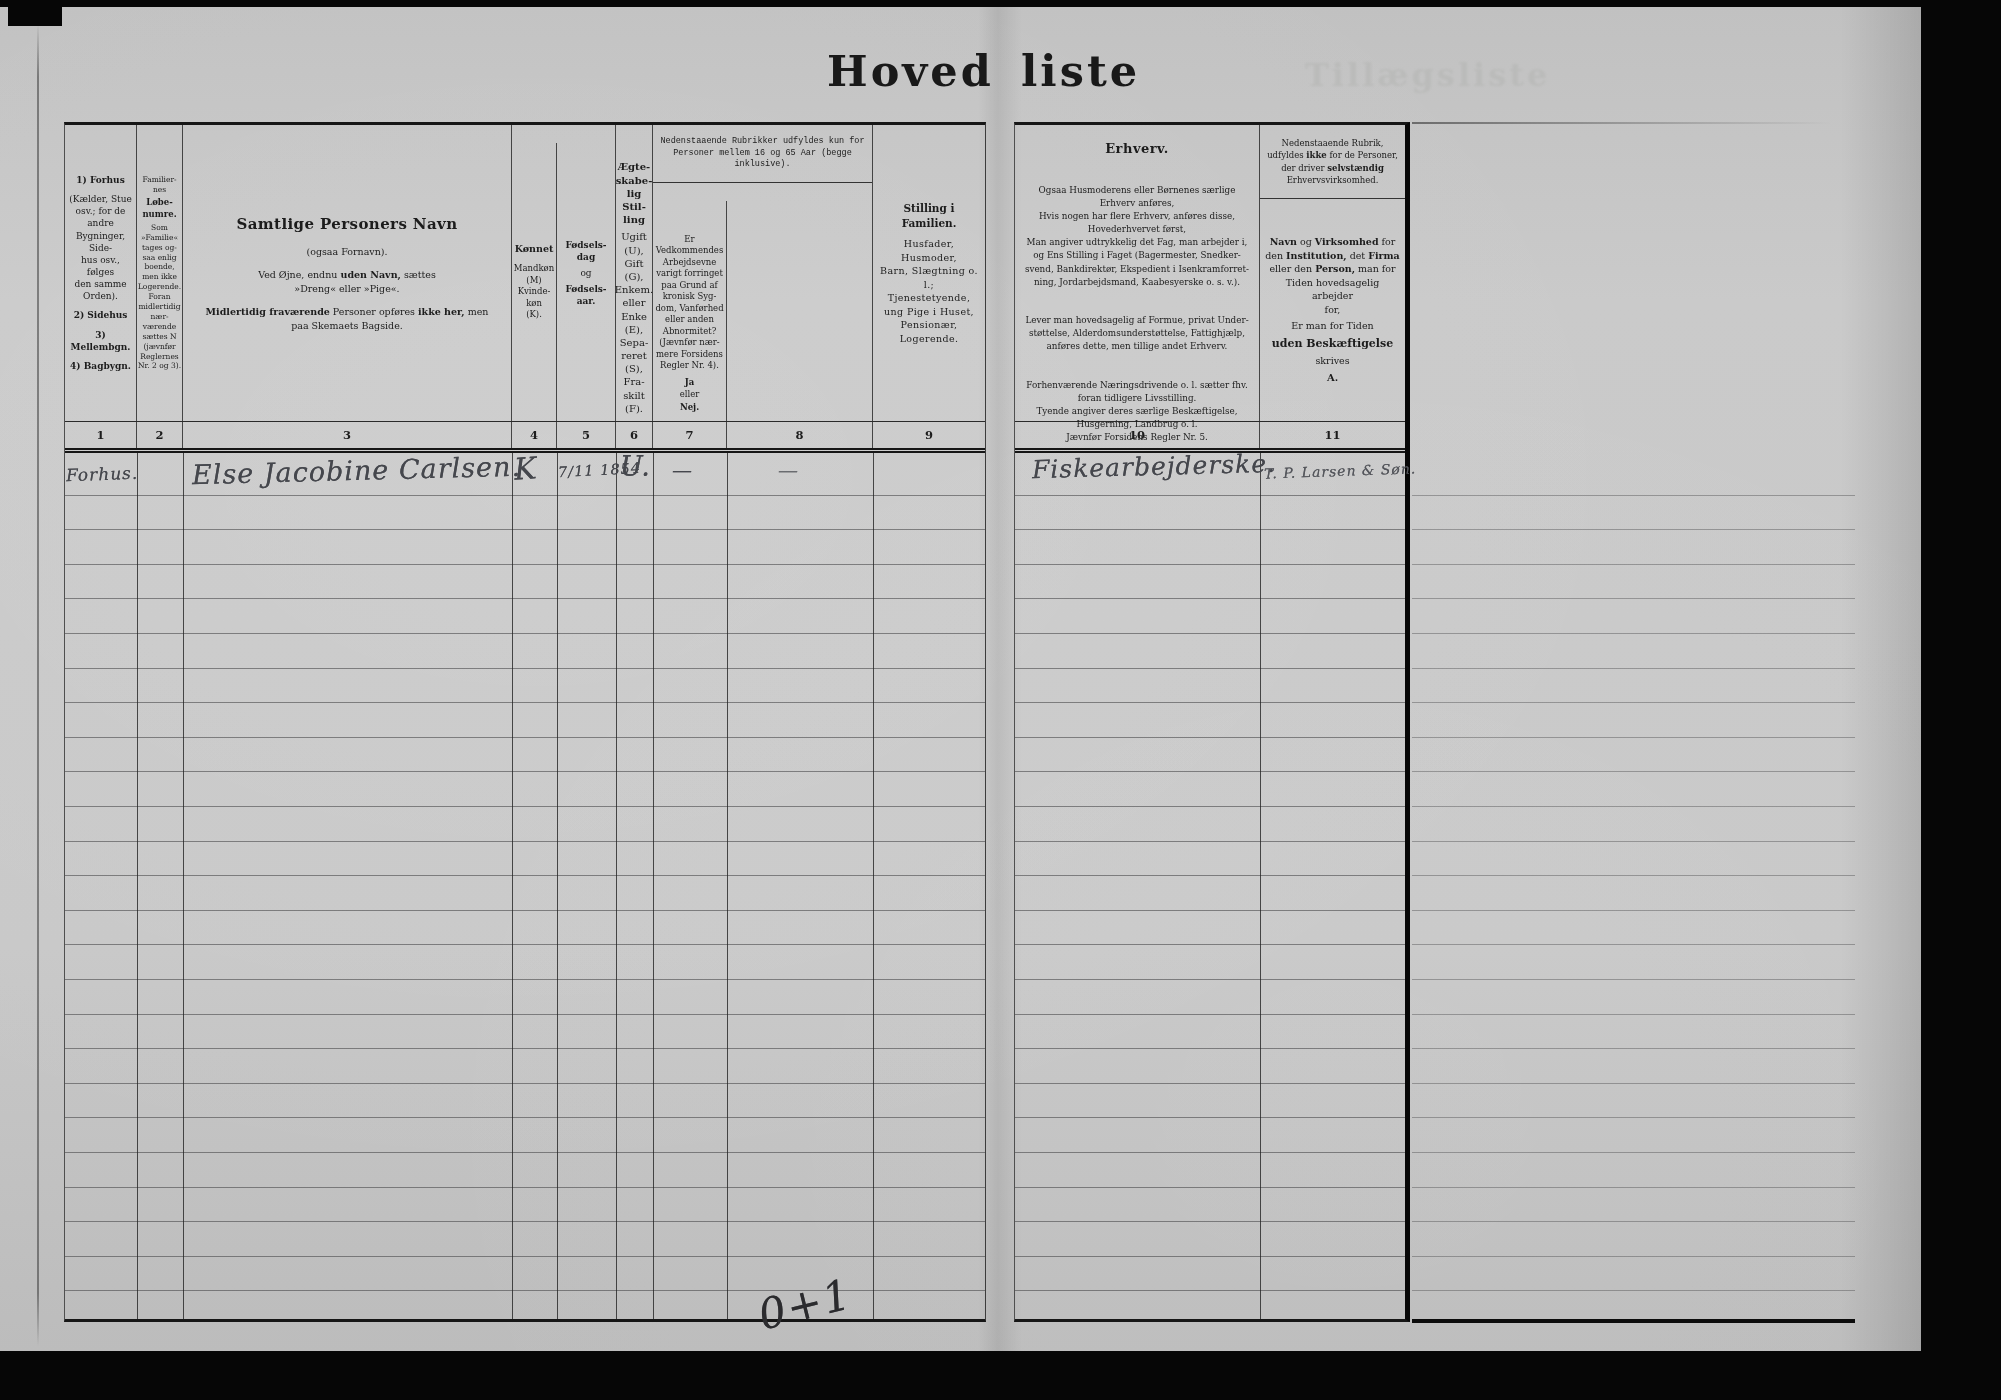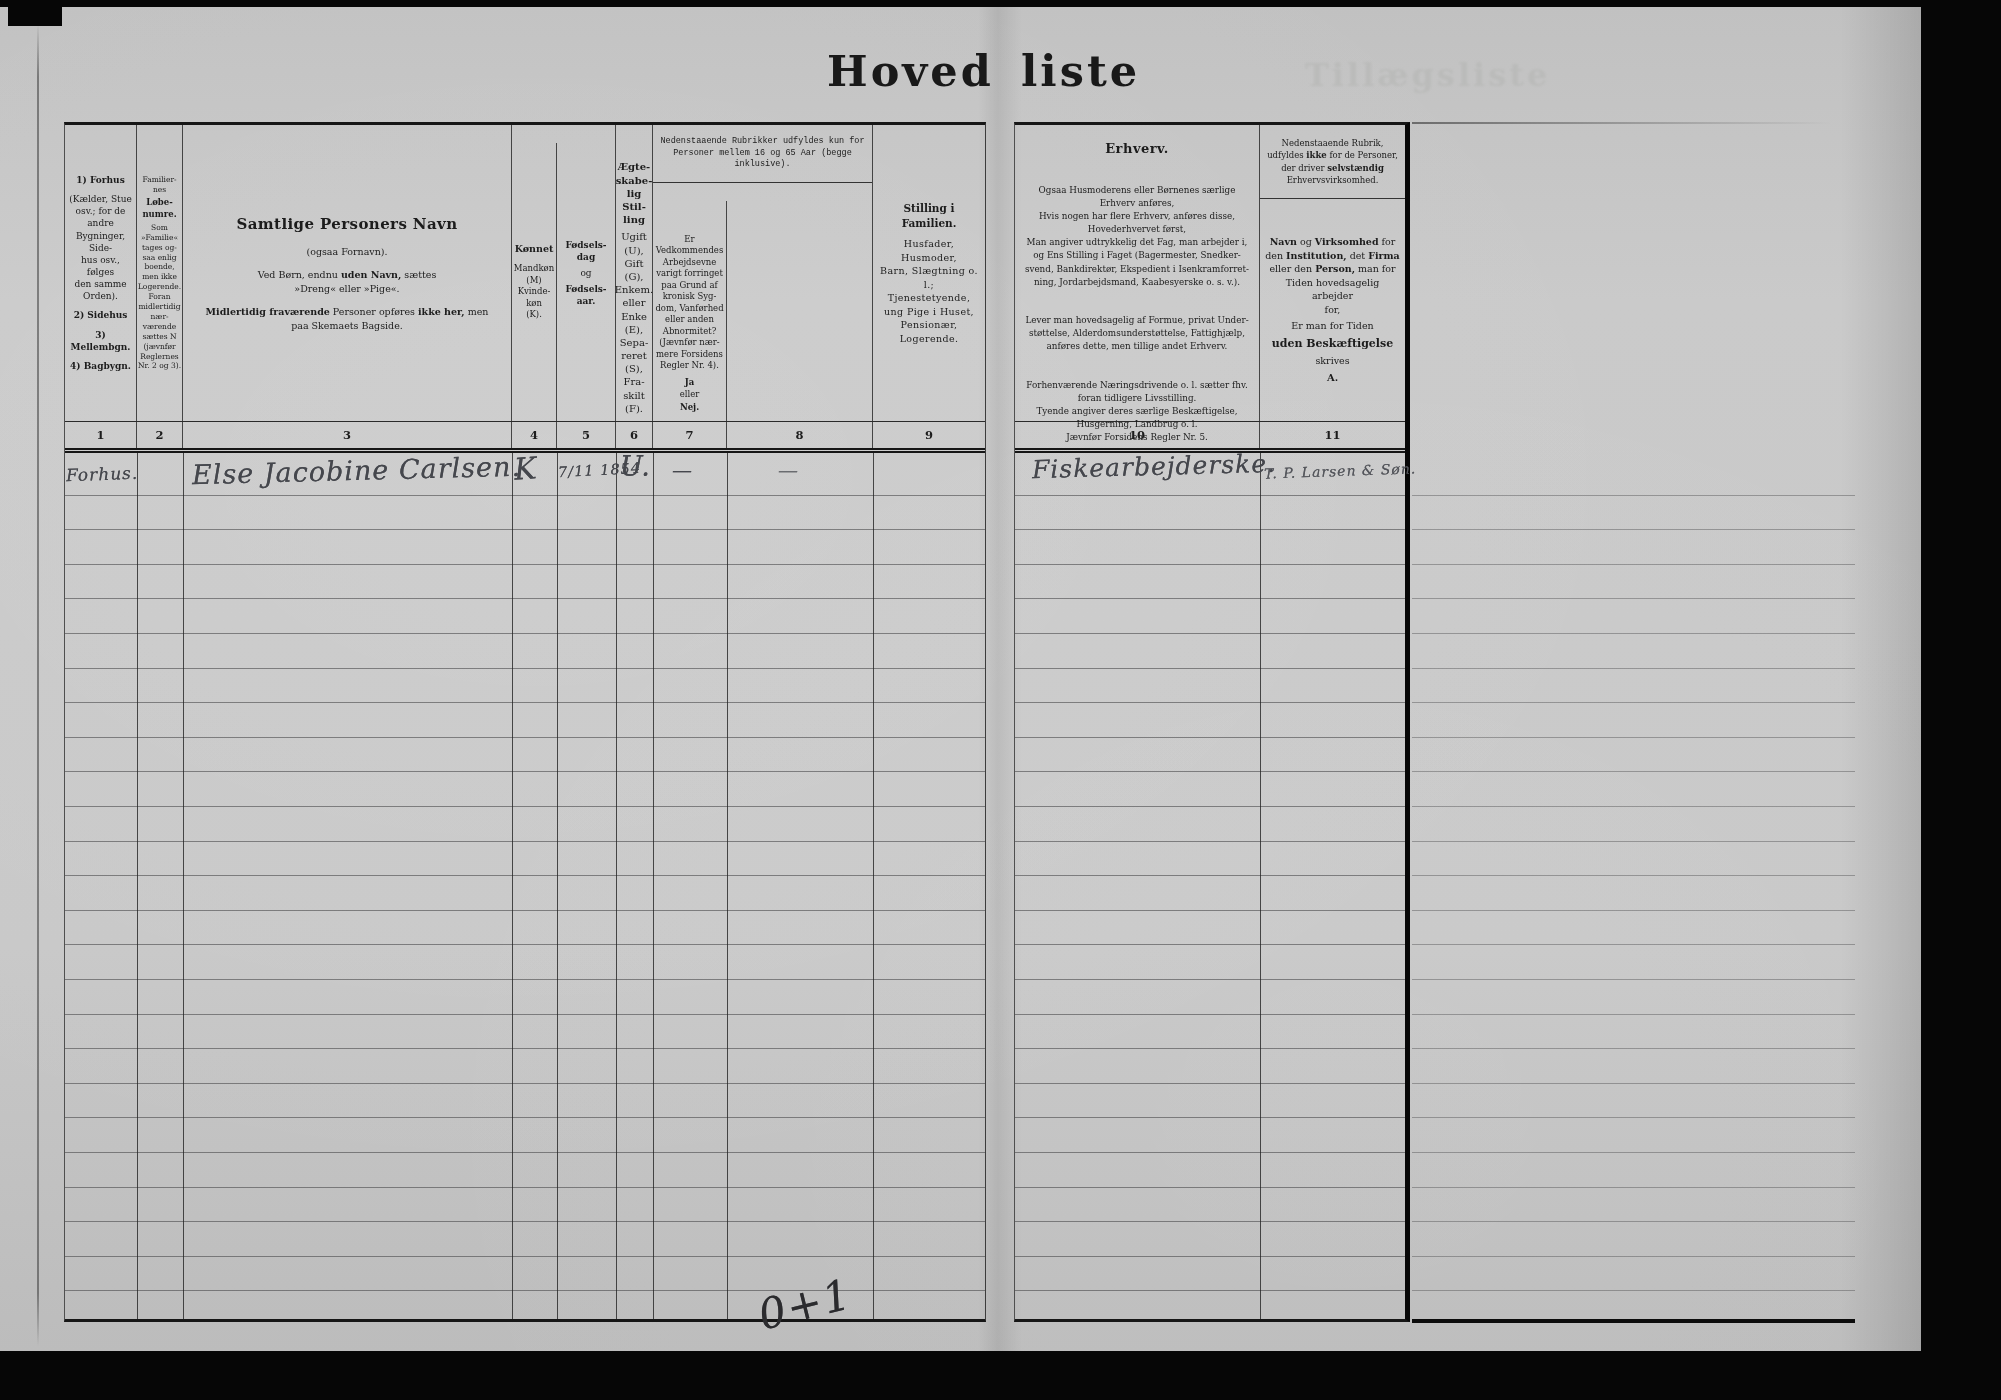--- a/index.html
+++ b/index.html
@@ -152,21 +152,21 @@
 værende
 sættes N
 (jævnfør
 Reglernes
 Nr. 2 og 3).</div>
       </div>
 
       <div class="hcell w3 f95" style="gap:10px">
         <div class="col3-title">Samtlige Personers Navn</div>
         <div class="pl">(ogsaa Fornavn).</div>
-        <div class="pl"><span>Ved Børn, endnu </span><b>uden Navn,</b><span> sættes
+        <div class="pl"><span>Ved Øjne, endnu </span><b>uden Navn,</b><span> sættes
 »Dreng« eller »Pige«.</span></div>
         <div class="pl"><b>Midlertidig fraværende</b><span> Personer opføres </span><b>ikke her,</b><span> men
 paa Skemaets Bagside.</span></div>
       </div>
 
       <div class="hcell w4 f85">
         <div class="b pl" style="font-size:9.5px">Kønnet</div>
         <div class="pl">Mandkøn
 (M)
 Kvinde-

